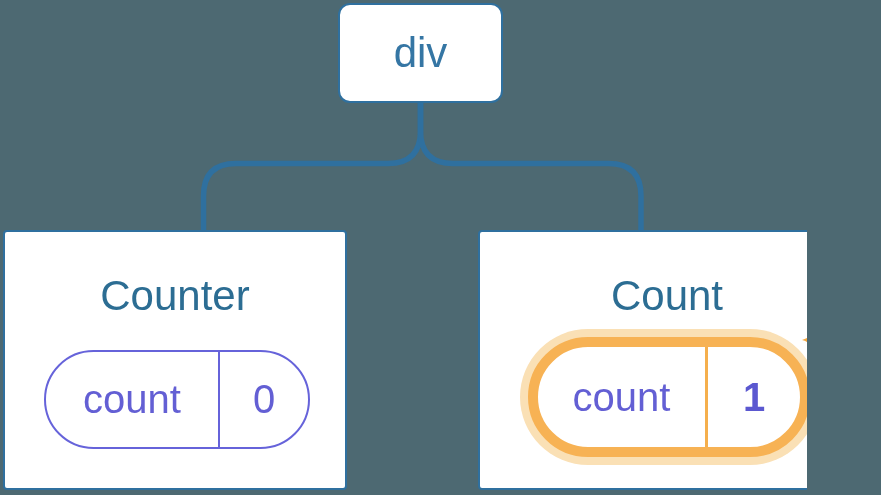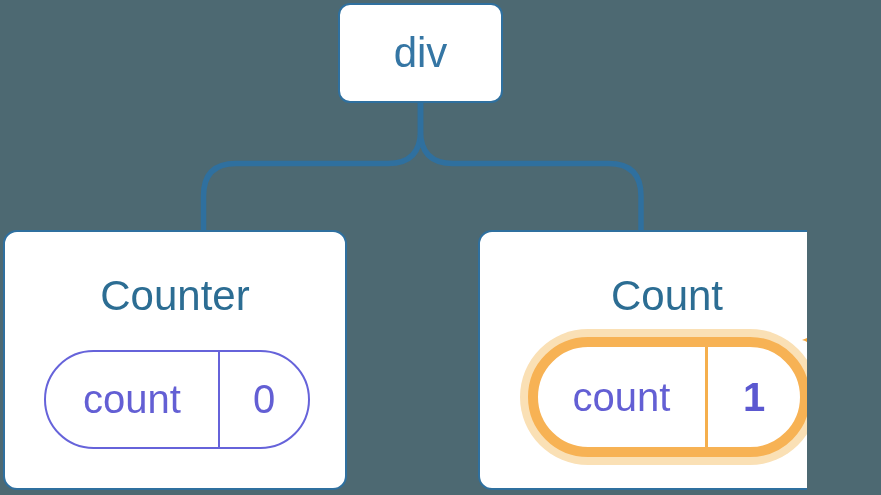--- a/index.html
+++ b/index.html
@@ -26,21 +26,21 @@
     border-radius: 12px;
     box-sizing: border-box;
     display: flex; align-items: center; justify-content: center;
     font-size: 42px; font-weight: 500; color: #3576A4;
   }
   .card {
     position: absolute;
     top: 230px; height: 260px;
     background: #FFFFFF;
     border: 2.5px solid #2F709F;
-    border-radius: 14px;
+    border-radius: 4px;
     box-sizing: border-box;
   }
   .card-left  { left: 3px;   width: 344px; }
   .card-right { left: 478px; width: 378px; }
   .card-title {
     position: absolute;
     left: 0; right: 0; top: 42px;
     text-align: center;
     font-size: 42px; line-height: 44px; font-weight: 500;
     color: #2C6D93;

